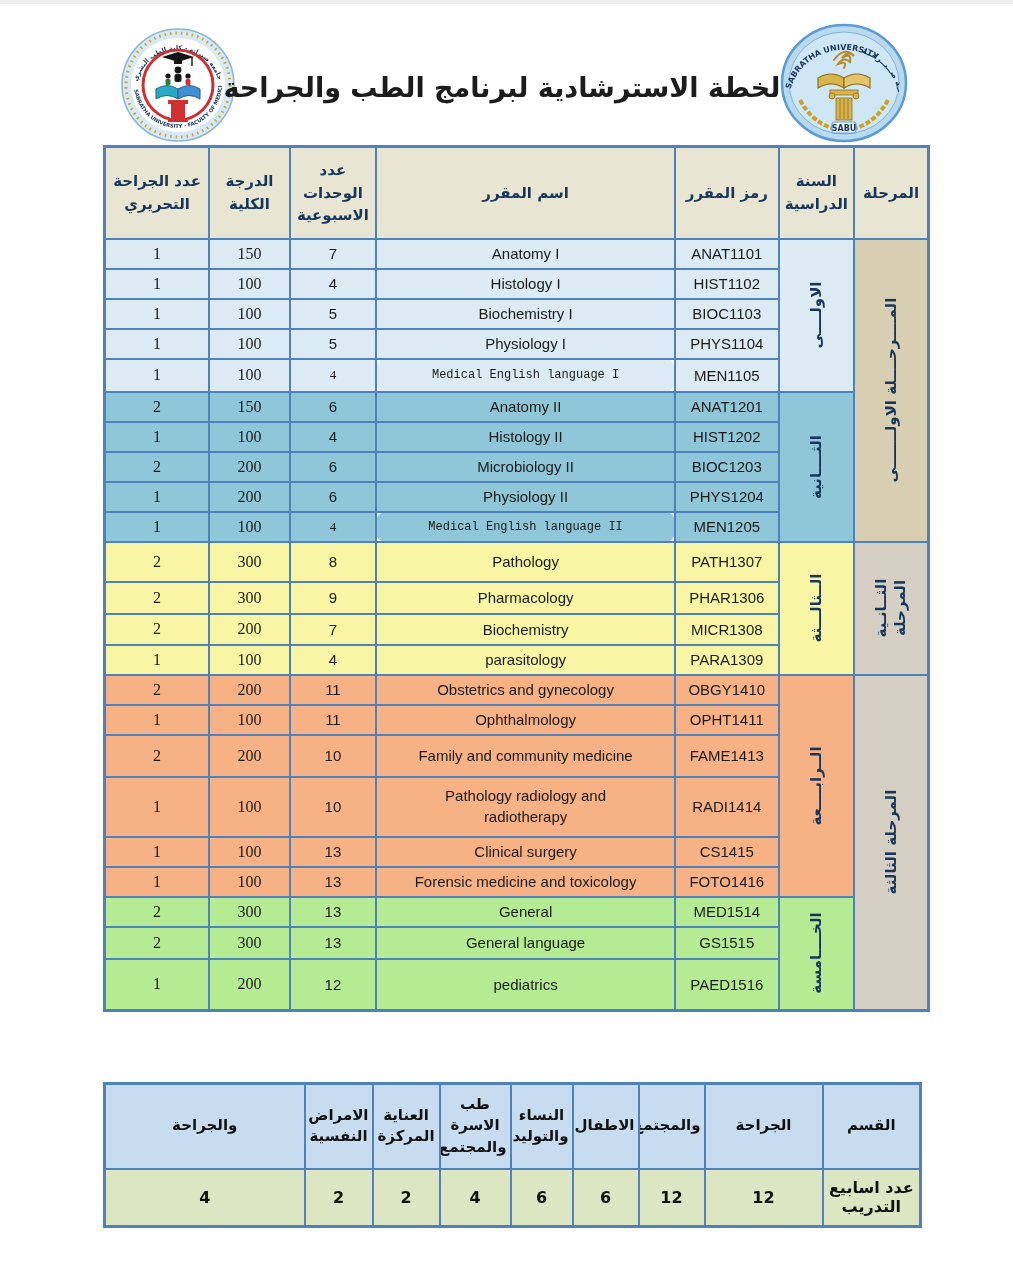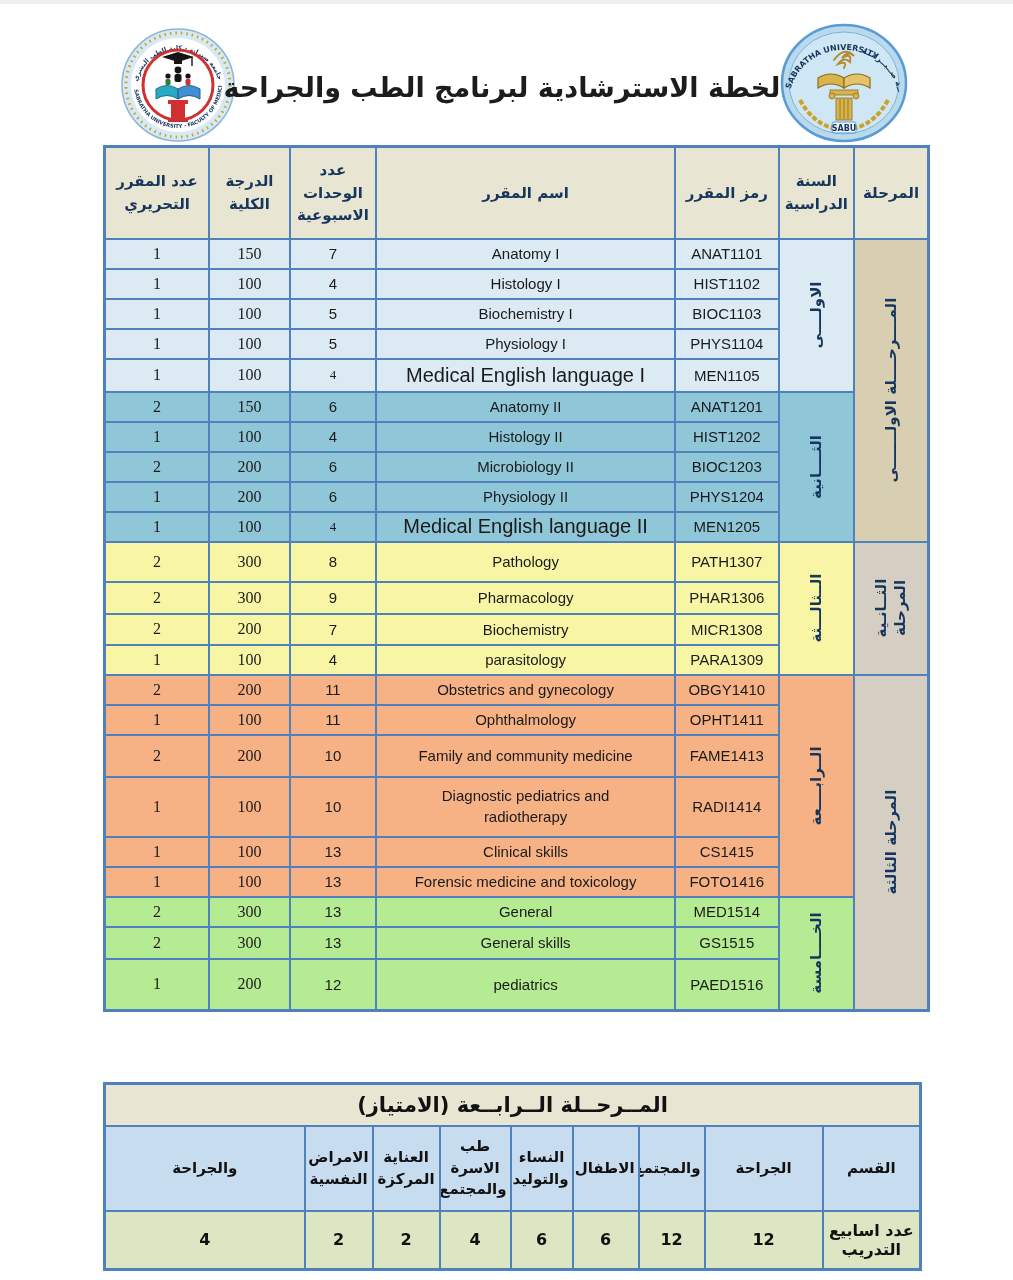--- a/index.html
+++ b/index.html
@@ -22,21 +22,21 @@
   .main-table th{background:#e9e5d3;color:#17365d;font-weight:bold;font-size:15px;line-height:1.5;}
   .g1 td{background:#dbeaf3;}
   .g2 td{background:#8fc6d8;}
   .g3 td{background:#f8f6a4;}
   .g4 td{background:#f6b185;}
   .g5 td{background:#b5eb92;}
   .main-table td.stage-cell{background:#d8cfb2;}
   .main-table td.stage-cell.s2,.main-table td.stage-cell.s3{background:#d4cfc2;}
   .num{font-family:"Liberation Serif","DejaVu Serif",serif;font-size:16px;}
   .latin{font-family:"Liberation Sans","DejaVu Sans",sans-serif;font-size:15px;}
-  .latin-serif{font-family:Liberation Sans, sans-serif;font-size:20px;}
+  .latin-serif{font-family:Liberation Mono, monospace;font-size:12px;border-radius:10px;}
   .small-serif{font-family:"Liberation Serif","DejaVu Serif",serif;font-size:13px;}
   .vcell{position:relative;}
   .vtext{position:absolute;left:50%;top:50%;transform:translate(-50%,-50%) rotate(-90deg);
          white-space:nowrap;font-weight:bold;color:#17365d;font-size:15px;direction:rtl;}
   .vtext.two{display:flex;flex-direction:column-reverse;line-height:1.25;}
   .wrap2 span{display:inline-block;max-width:215px;line-height:1.35;}
 
   
   .bottom-table{position:absolute;left:103px;top:1082px;width:816px;border:3px solid #4f81bd;direction:rtl;}
   .bottom-table .bt-title{background:#e9e5d3;color:#111;font-weight:bold;font-size:21px;height:38px;}
@@ -140,21 +140,21 @@
       <col style="width:104px">
   </colgroup>
   <tbody>
       <tr style="height:92px">
     <th>المرحلة</th>
     <th>السنة الدراسية</th>
     <th>رمز المقرر</th>
     <th>اسم المقرر</th>
     <th>عدد الوحدات الاسبوعية</th>
     <th>الدرجة الكلية</th>
-    <th>عدد المقرر التحريري</th>
+    <th>عدد الجراحة التحريري</th>
   </tr>
 
   <tr class="g1" style="height:30px">
     <td class="stage-cell vcell s1" rowspan="10">
       <span class="vtext">المــــرحــــلة الاولـــــــى</span>
     </td>
     <td class="vcell" rowspan="5">
       <span class="vtext">الاولــــى</span>
     </td>
     <td class="latin">ANAT1101</td>
@@ -292,29 +292,29 @@
   <tr class="g4" style="height:42px">
     <td class="latin">FAME1413</td>
     <td class="latin">Family and community medicine</td>
     <td class="latin">10</td>
     <td class="num">200</td>
     <td class="num">2</td>
   </tr>
   <tr class="g4" style="height:60px">
     <td class="latin">RADI1414</td>
     <td class="latin wrap2">
-      <span>Diagnostic pediatrics and radiotherapy</span>
+      <span>Pathology radiology and radiotherapy</span>
     </td>
     <td class="latin">10</td>
     <td class="num">100</td>
     <td class="num">1</td>
   </tr>
   <tr class="g4" style="height:30px">
     <td class="latin">CS1415</td>
-    <td class="latin">Clinical skills</td>
+    <td class="latin">Clinical surgery</td>
     <td class="latin">13</td>
     <td class="num">100</td>
     <td class="num">1</td>
   </tr>
   <tr class="g4" style="height:30px">
     <td class="latin">FOTO1416</td>
     <td class="latin">Forensic medicine and toxicology</td>
     <td class="latin">13</td>
     <td class="num">100</td>
     <td class="num">1</td>
@@ -325,21 +325,21 @@
       <span class="vtext">الخــــامسة</span>
     </td>
     <td class="latin">MED1514</td>
     <td class="latin">General</td>
     <td class="latin">13</td>
     <td class="num">300</td>
     <td class="num">2</td>
   </tr>
   <tr class="g5" style="height:32px">
     <td class="latin">GS1515</td>
-    <td class="latin">General skills</td>
+    <td class="latin">General language</td>
     <td class="latin">13</td>
     <td class="num">300</td>
     <td class="num">2</td>
   </tr>
   <tr class="g5" style="height:52px">
     <td class="latin">PAED1516</td>
     <td class="latin">pediatrics</td>
     <td class="latin">12</td>
     <td class="num">200</td>
     <td class="num">1</td>
@@ -353,23 +353,20 @@
       <col style="width:118px">
       <col style="width:66px">
       <col style="width:66px">
     <col style="width:62px">
       <col style="width:71px">
       <col style="width:67px">
       <col style="width:68px">
       <col style="width:200px">
   </colgroup>
   <tbody>
-      <tr>
-    <td class="bt-title rtl" colspan="9">المــرحــلة الــرابــعة (الامتياز)</td>
-  </tr>
   <tr style="height:85px">
     <td class="bt-head">القسم</td>
     <td class="bt-head">الجراحة</td>
     <td class="bt-head">والمجتمع</td>
     <td class="bt-head">الاطفال</td>
     <td class="bt-head">النساء والتوليد</td>
     <td class="bt-head">طب الاسرة والمجتمع</td>
     <td class="bt-head">العناية المركزة</td>
     <td class="bt-head">الامراض النفسية</td>
     <td class="bt-head">والجراحة</td>

